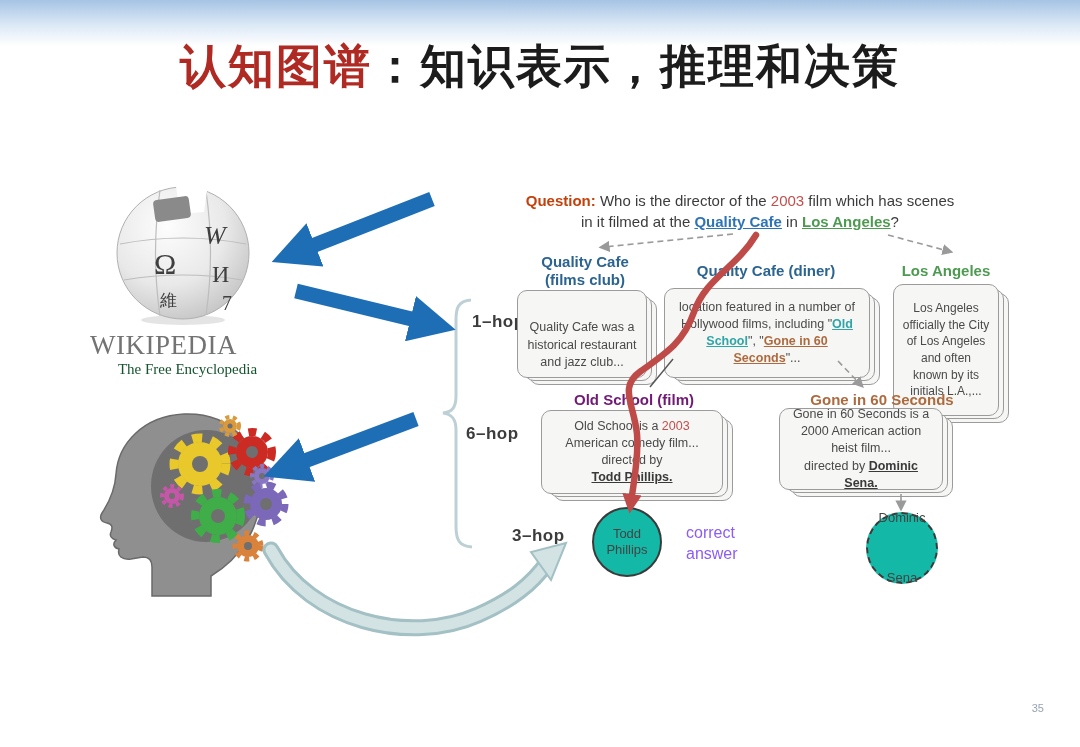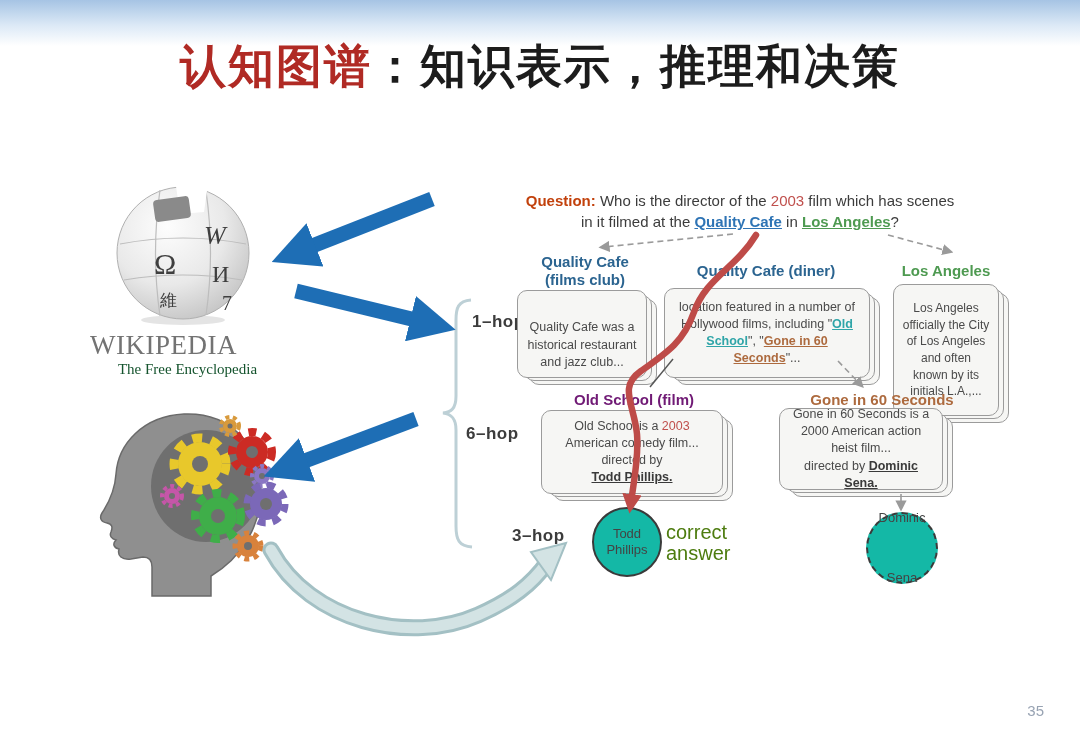--- a/index.html
+++ b/index.html
@@ -55,33 +55,33 @@
   }
   
   .acircle{
     position:absolute; border-radius:50%; background:#14b8a6;
     display:flex; flex-direction:column; align-items:center; justify-content:center;
     font-size:13px; line-height:16px; color:#444; text-align:center;
   }
   .solidc{border:2.5px solid #3a3a3a;}
   .dashc{border:2.5px dashed #3a3a3a;}
   .correct{
-    position:absolute; font-size:20px; line-height:21px; color:#4d7c0f;
+    position:absolute; font-size:16px; line-height:21px; color:#8b5cf6;margin-left:20px;
   }
   
   .wiki-word{
     position:absolute; left:90px; top:330px; width:195px; text-align:left;
     font-family:"Liberation Serif", serif; font-size:27px; color:#737373; letter-spacing:.5px;
   }
   .wiki-tag{
     position:absolute; left:90px; top:361px; width:195px; text-align:center;
     font-family:"Liberation Serif", serif; font-size:15px; color:#14532d;
   }
   .pagenum{
-    position:absolute; right:36px; top:702px; font-size:15px; color:#98a3b3;margin-left:31px;
+    position:absolute; right:36px; top:702px; font-size:11px; color:#98a3b3;margin-left:31px;
   }
   svg{position:absolute;}
   .overlay{left:0; top:0; pointer-events:none; z-index:5;}
 </style>
 </head>
 <body>
 
 <div class="slide">
   <div class="topband"></div>
 

